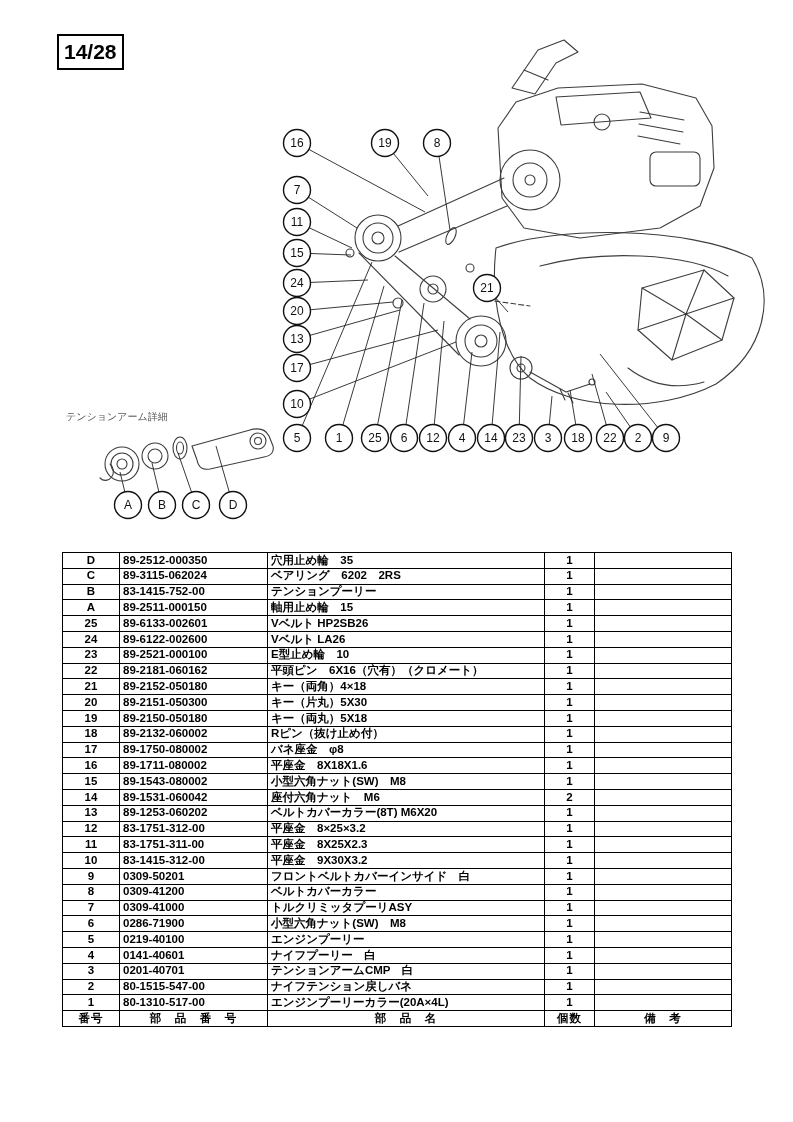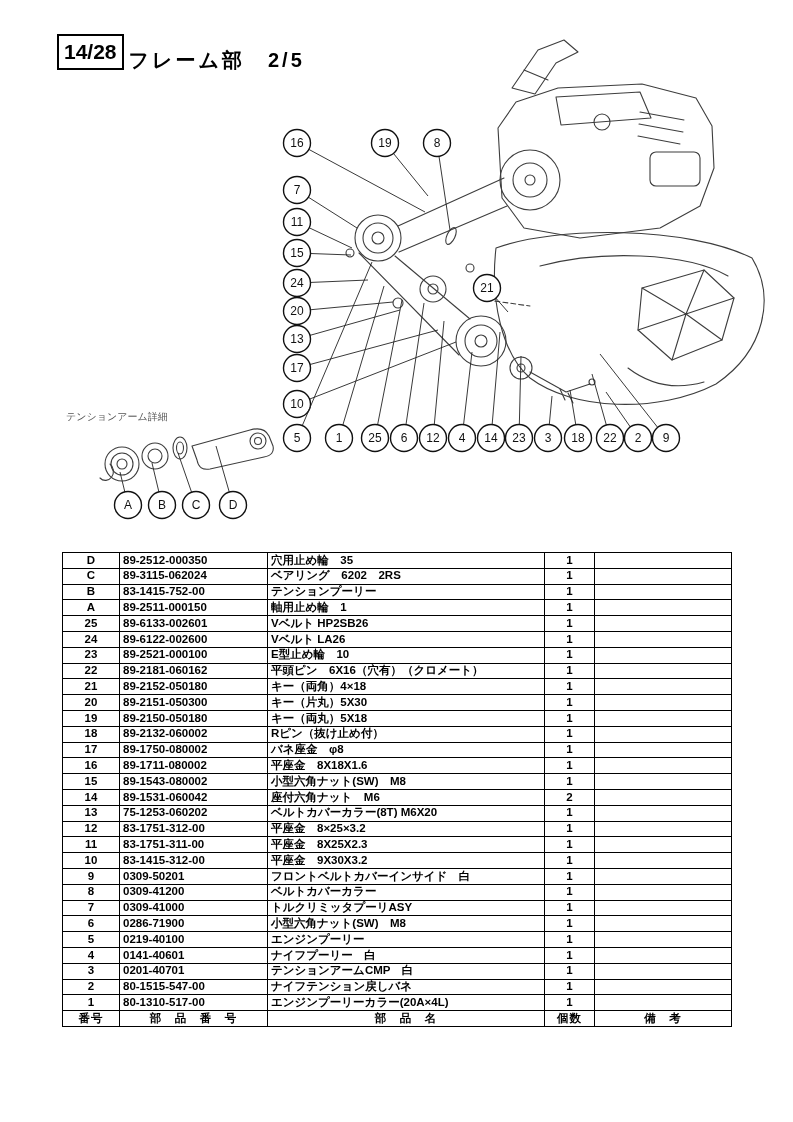--- a/index.html
+++ b/index.html
@@ -86,21 +86,20 @@
 </style>
 </head>
 <body>
 
 <div class="page">
 
   <div class="header">
     <div class="page-num-box">
       <span>14/28</span>
     </div>
-    <div class="title">フレーム部　2/5</div>
   </div>
 
   <svg id="diagram-svg" class="diagram" width="793" height="545" viewBox="0 0 793 545">
 
     <g class="art">
 
       <path d="M512,88 L538,50 L564,40 L578,52 L556,63 L535,94 Z"></path>
       <line x1="524" y1="70" x2="548" y2="80"></line>
 
       <path d="M498,128 L516,102 L558,88 L642,84 L696,98 L712,126 L714,168 L700,206 L660,228 L580,238 L524,228 L502,198 Z"></path>
@@ -276,21 +275,21 @@
         <tr>
           <td class="col-no">B</td>
           <td class="col-part_no">83-1415-752-00</td>
           <td class="col-name">テンションプーリー</td>
           <td class="col-qty">1</td>
           <td class="col-remarks"></td>
         </tr>
         <tr>
           <td class="col-no">A</td>
           <td class="col-part_no">89-2511-000150</td>
-          <td class="col-name">軸用止め輪　1</td>
+          <td class="col-name">軸用止め輪　15</td>
           <td class="col-qty">1</td>
           <td class="col-remarks"></td>
         </tr>
         <tr>
           <td class="col-no">25</td>
           <td class="col-part_no">89-6133-002601</td>
           <td class="col-name">Vベルト HP2SB26</td>
           <td class="col-qty">1</td>
           <td class="col-remarks"></td>
         </tr>
@@ -366,21 +365,21 @@
         </tr>
         <tr>
           <td class="col-no">14</td>
           <td class="col-part_no">89-1531-060042</td>
           <td class="col-name">座付六角ナット　M6</td>
           <td class="col-qty">2</td>
           <td class="col-remarks"></td>
         </tr>
         <tr>
           <td class="col-no">13</td>
-          <td class="col-part_no">75-1253-060202</td>
+          <td class="col-part_no">89-1253-060202</td>
           <td class="col-name">ベルトカバーカラー(8T) M6X20</td>
           <td class="col-qty">1</td>
           <td class="col-remarks"></td>
         </tr>
         <tr>
           <td class="col-no">12</td>
           <td class="col-part_no">83-1751-312-00</td>
           <td class="col-name">平座金　8×25×3.2</td>
           <td class="col-qty">1</td>
           <td class="col-remarks"></td>

